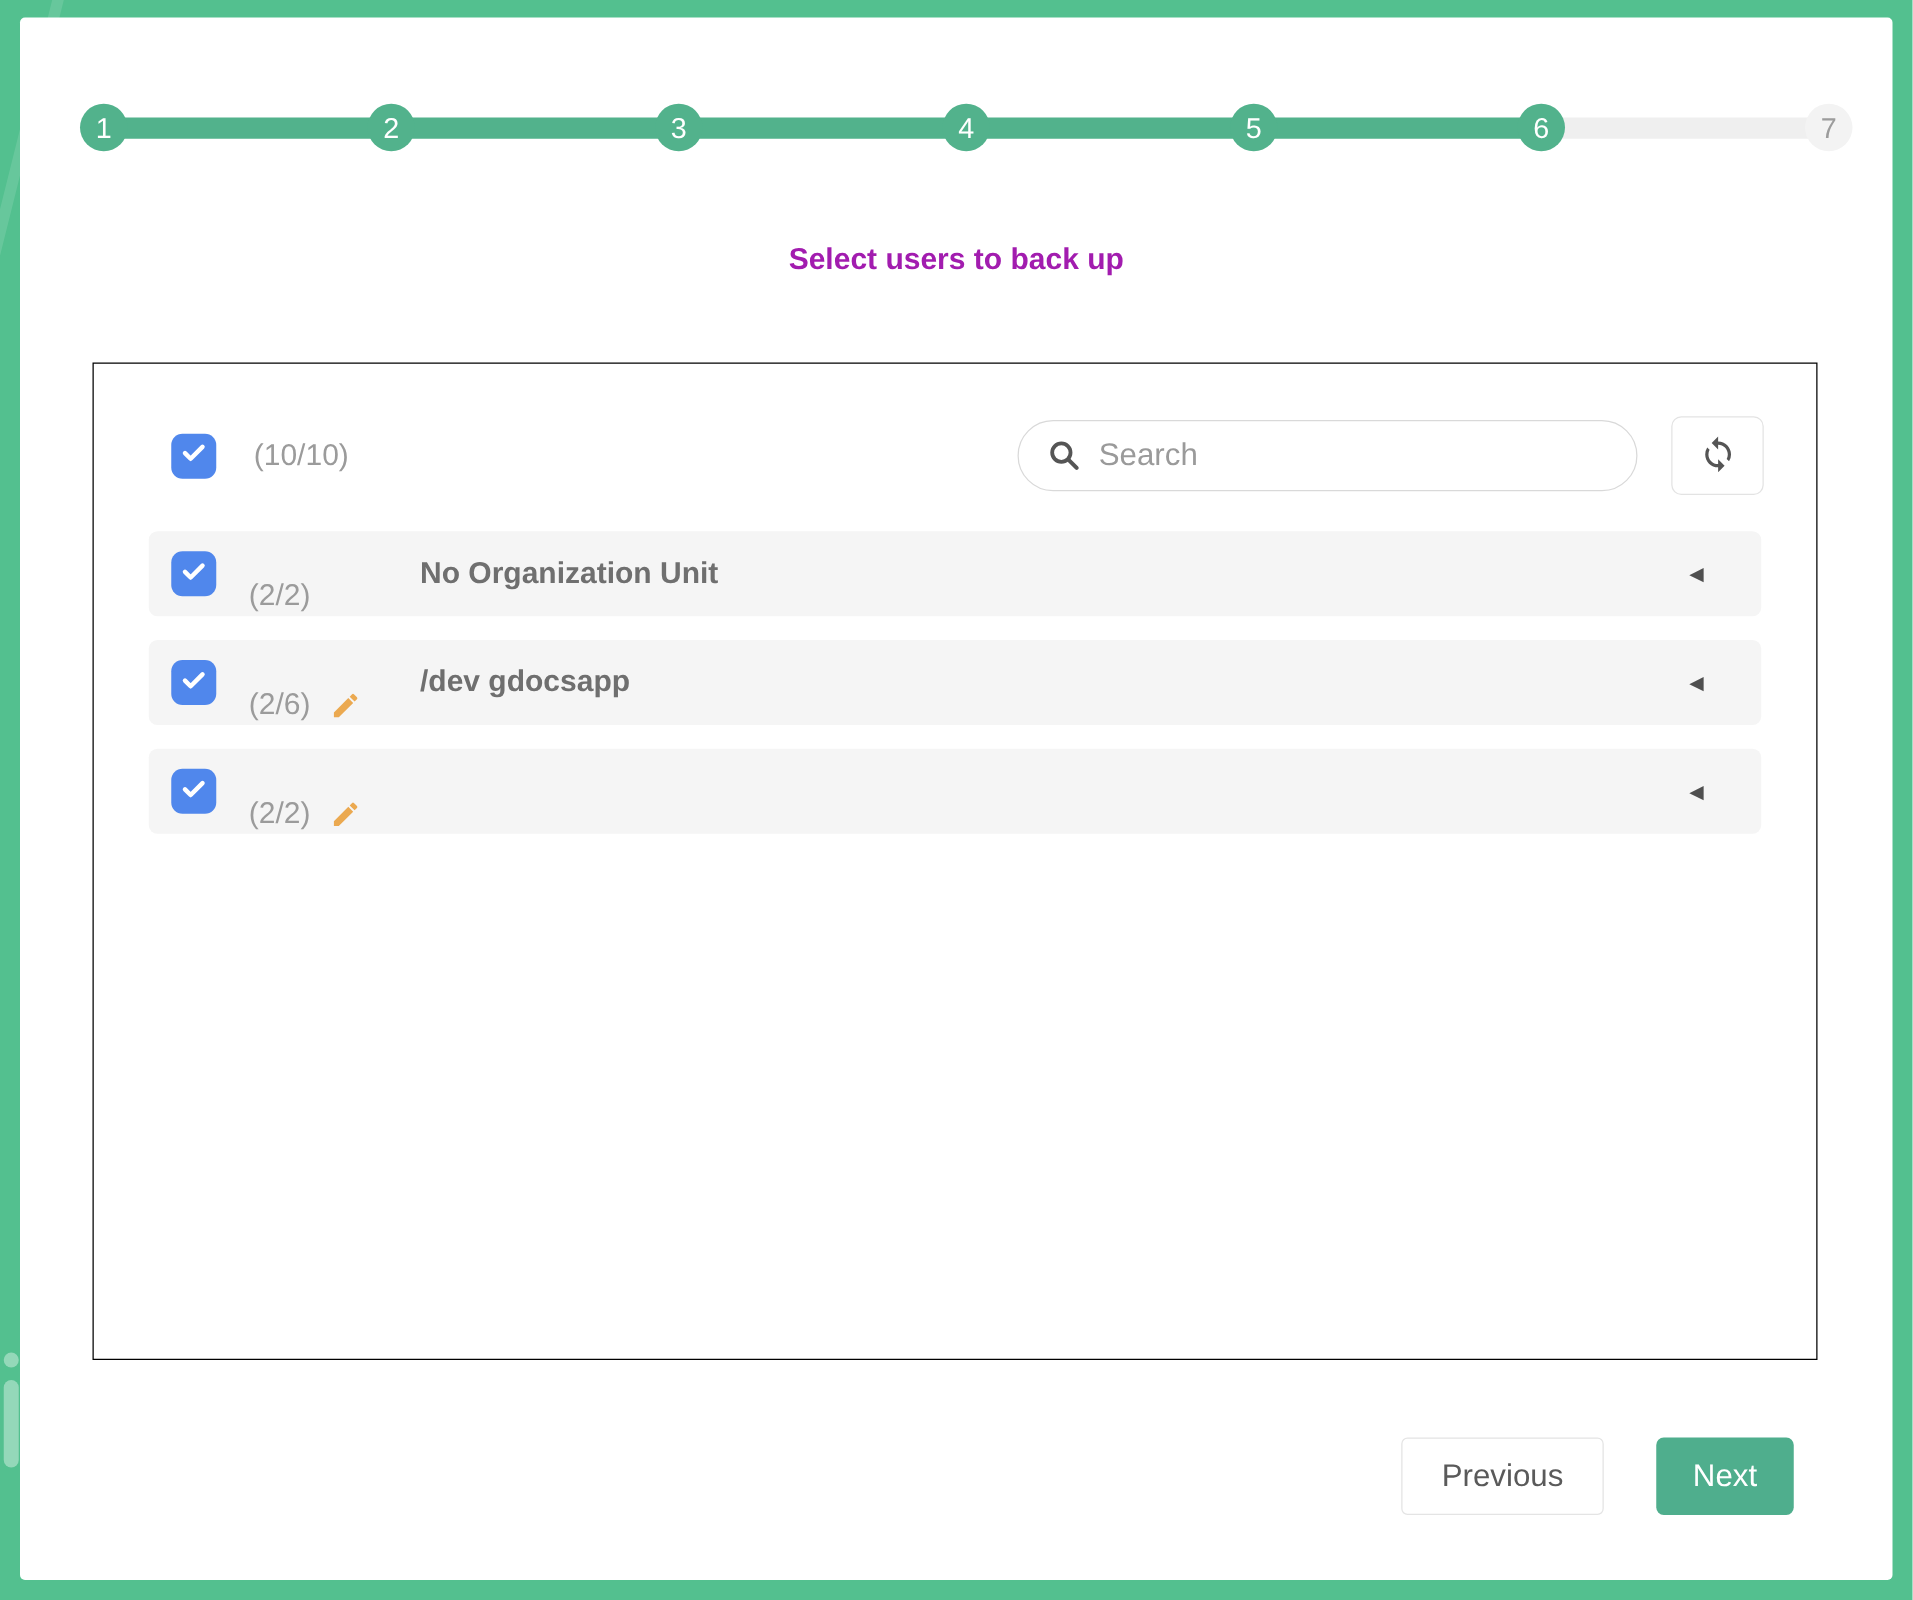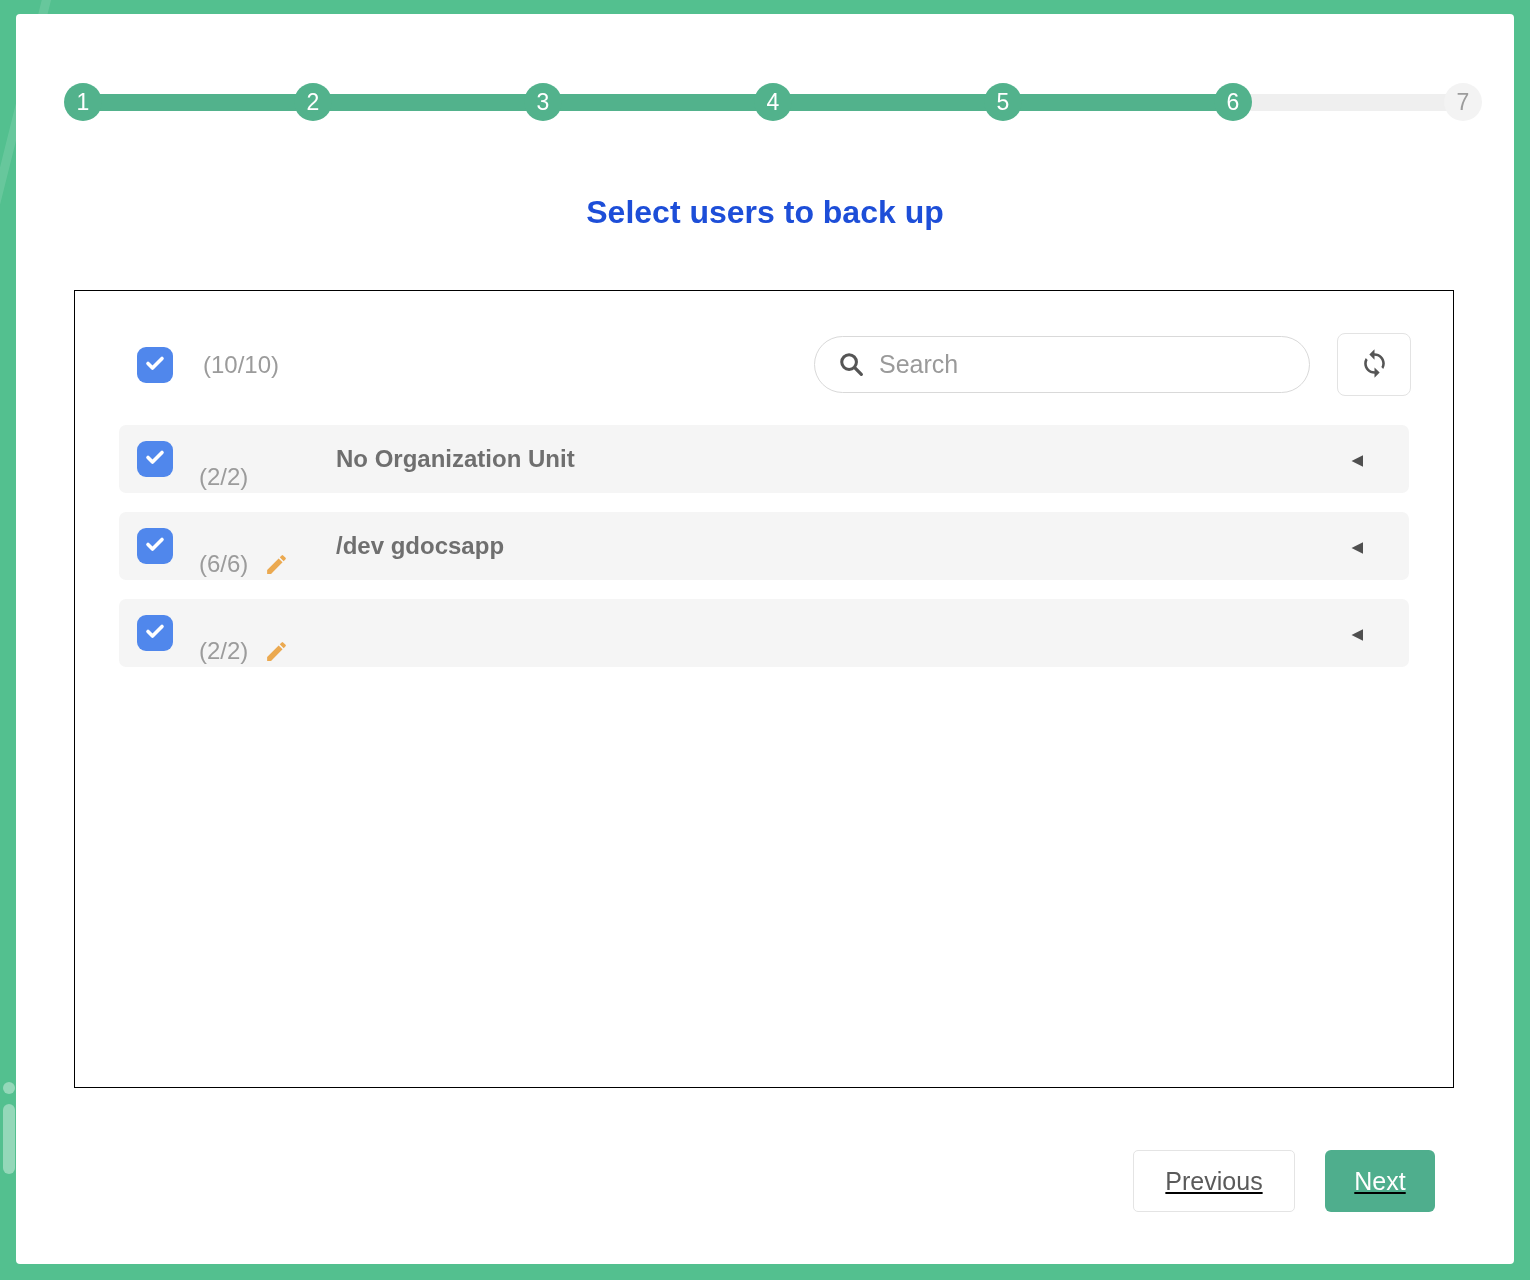--- a/index.html
+++ b/index.html
@@ -43,21 +43,21 @@
   }
   .step-circle.todo { background:#f3f3f3; color:#9c9c9c; }
   .step-bar {
     flex:1 1 auto; height:17px; background:#52b28c; margin:0 -6px; z-index:0;
   }
   .step-bar.todo { background:#efefef; }
 
   
   .page-title {
     position:absolute; left:0; right:0; top:180px;
-    text-align:center; font-size:32px; font-weight:700; color:#1d4ed8;
+    text-align:center; font-size:24px; font-weight:700; color:#a21caf;
   }
 
   
   .panel {
     position:absolute; left:58px; top:276px; width:1380px; height:798px;
     border:1px solid #000000; background:#fff;
   }
   .panel-header {
     display:flex; align-items:center;
     padding:42px 42px 0 62px;
@@ -99,21 +99,21 @@
   .row-count { font-size:24px; color:#9b9b9b; }
   .pencil { margin-left:16px; display:flex; cursor:pointer; }
   .row-name { font-size:24px; color:#6f6f6f;font-weight:bold; }
   .collapse-arrow {
     margin-left:auto; margin-right:46px; color:#4f4f4f; font-size:15px;
     cursor:pointer; line-height:1;
   }
 
   
   .footer {
-    position:absolute; right:79px; top:1136px; display:flex; gap:30px;text-decoration:underline;
+    position:absolute; right:79px; top:1136px; display:flex; gap:42px;
   }
   .btn {
     height:62px; display:flex; align-items:center; justify-content:center;
     font-size:25px; cursor:pointer; font-family:"Liberation Sans", sans-serif;
   }
   .btn-prev {
     width:162px; background:#fff; border:1px solid #e4e4e4; border-radius:5px;
     color:#5a5a5a;
   }
   .btn-next {
@@ -199,21 +199,21 @@
 
       <div class="org-row">
         <div class="checkbox">
           <span>
             <svg width="24" height="24" viewBox="0 0 24 24">
                 <path d="M5 12.5l4.5 4.5L19 7.5" stroke="#fff" stroke-width="3.6" fill="none" stroke-linecap="round" stroke-linejoin="round"></path>
               </svg>
           </span>
         </div>
         <div class="count-col">
-          <span class="row-count">(6/6)</span>
+          <span class="row-count">(2/6)</span>
           <span class="pencil">
             <svg width="25" height="25" viewBox="0 0 24 24" fill="#eba950">
                 <path d="M3 17.25V21h3.75L17.81 9.94l-3.75-3.75L3 17.25zM20.71 7.04a1 1 0 0 0 0-1.41l-2.34-2.34a1 1 0 0 0-1.41 0l-1.83 1.83 3.75 3.75 1.83-1.83z"></path>
               </svg>
           </span>
         </div>
         <div class="row-name">/dev gdocsapp</div>
         <div class="collapse-arrow">◀</div>
       </div>
 

